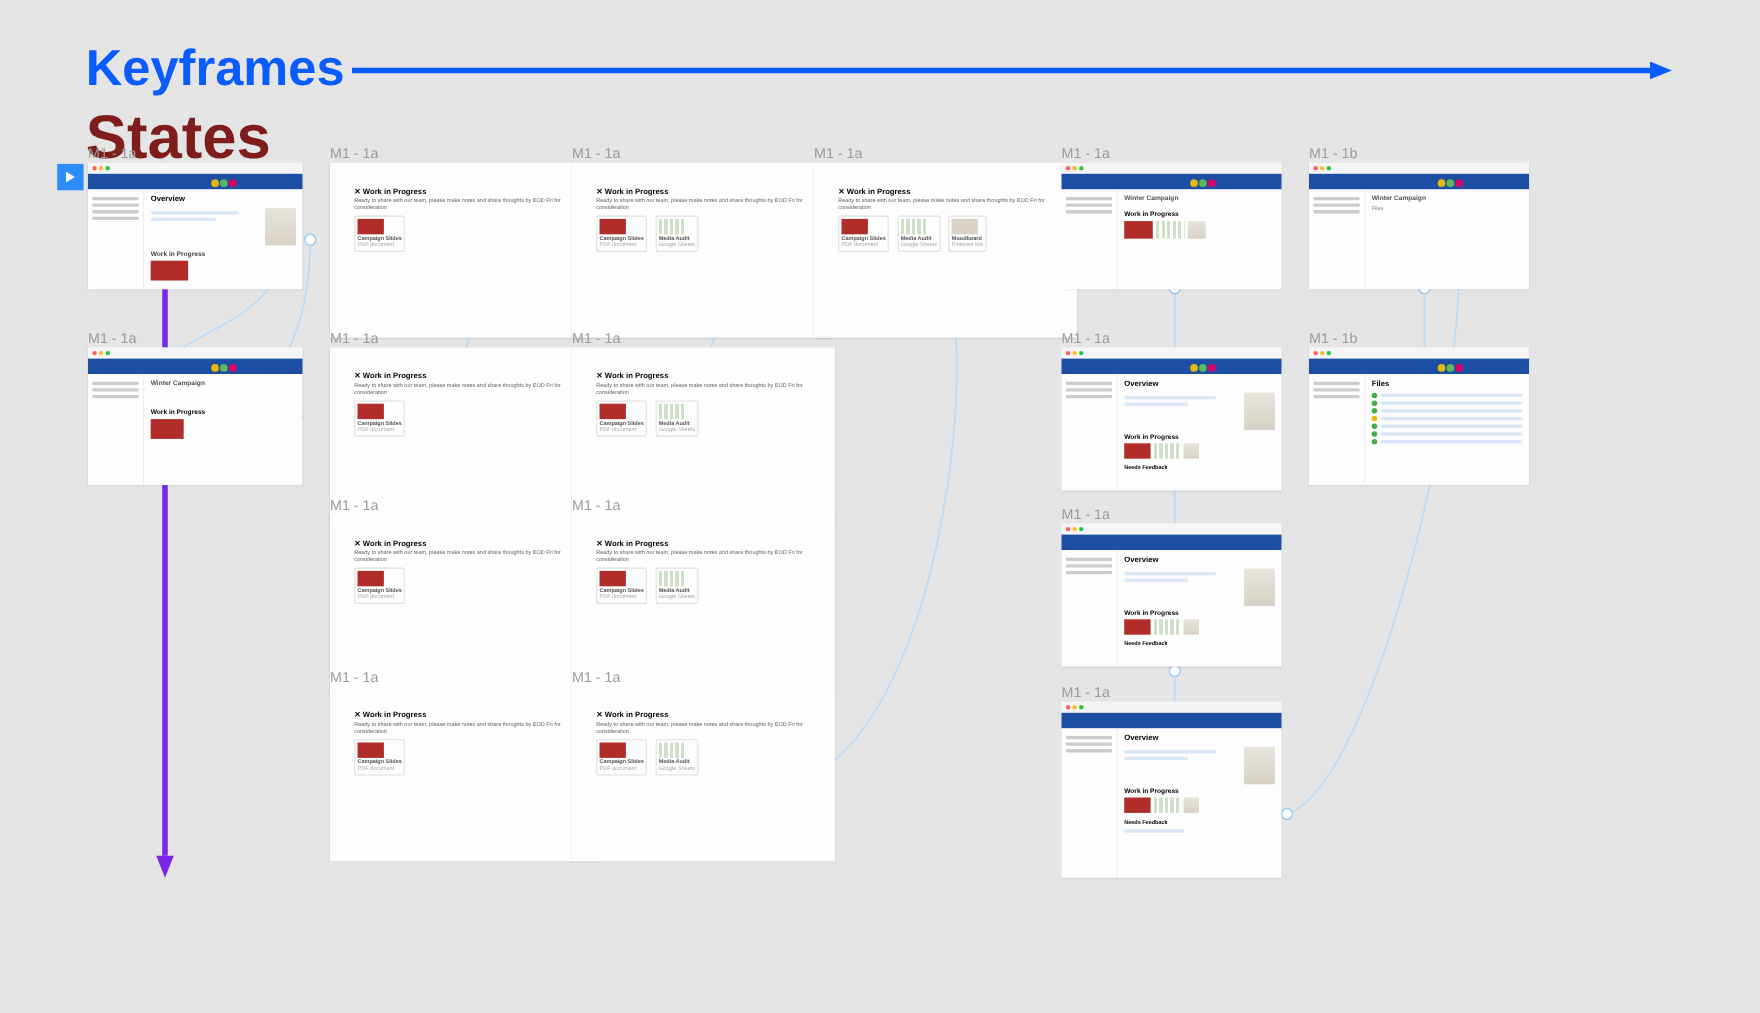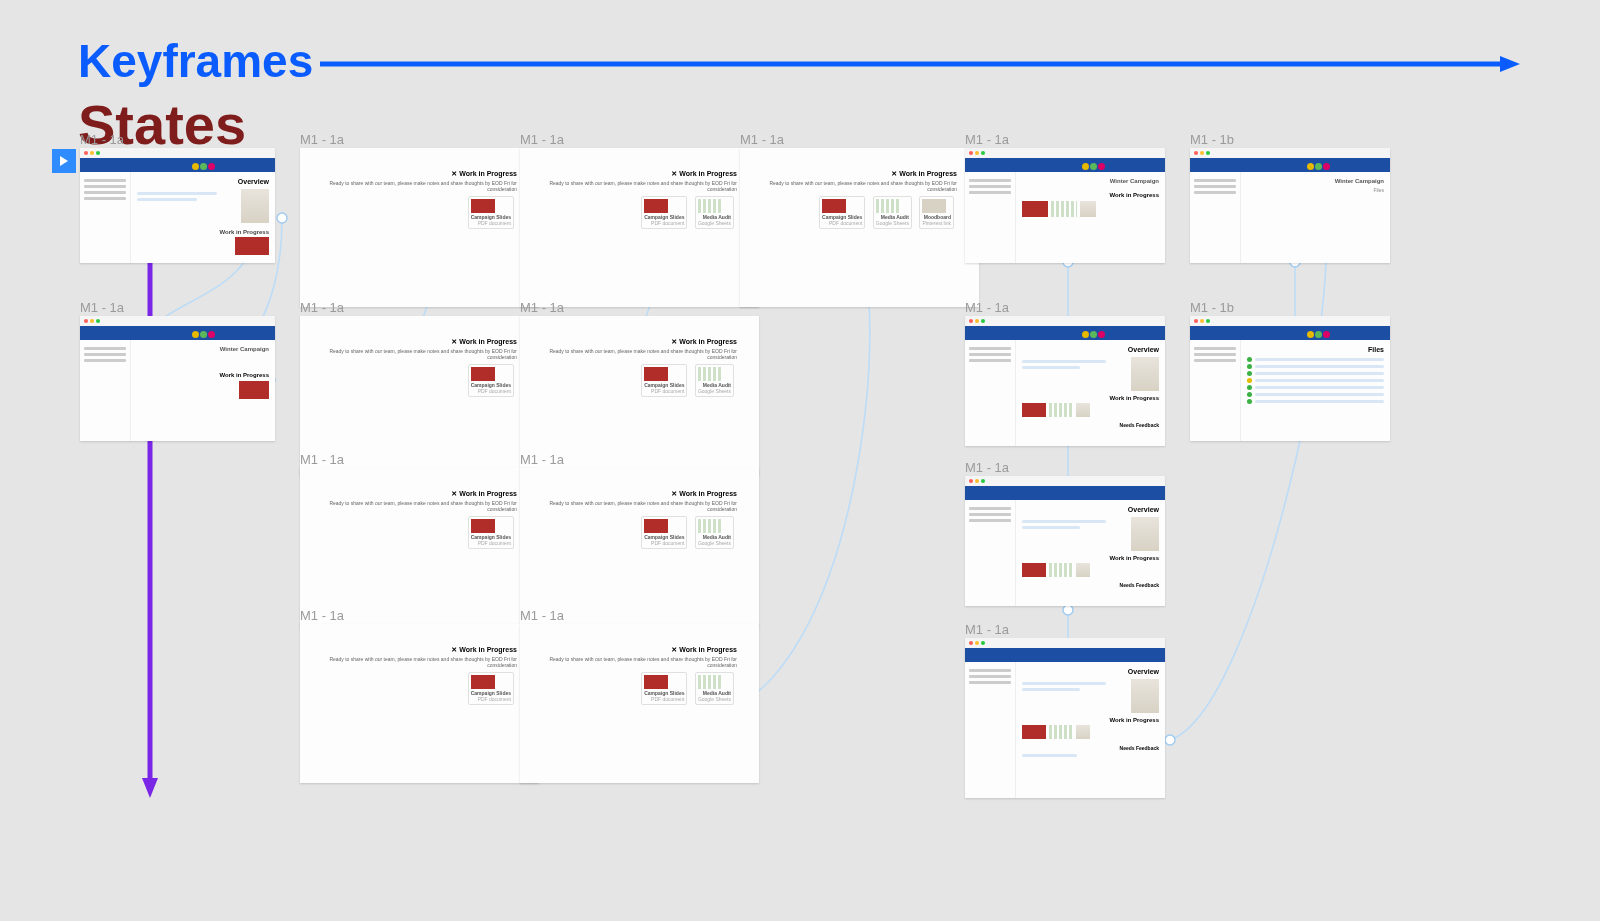--- a/index.html
+++ b/index.html
@@ -1,16 +1,16 @@
 <!DOCTYPE html>
 <html><head>
 <meta charset="utf-8">
 <style>
   html,body{margin:0;padding:0;width:1600px;height:921px;background:#e5e5e5;font-family:-apple-system,BlinkMacSystemFont,"Segoe UI",Helvetica,Arial,sans-serif;overflow:hidden;}
-  .canvas{position:relative;width:1600px;height:758px;text-align:right;}
+  .canvas{position:relative;width:1600px;height:758px;}
   .hdr-key{position:absolute;left:78px;top:34px;font-size:46px;font-weight:700;color:#0a5cff;}
   .hdr-state{position:absolute;left:78px;top:92px;font-size:56px;font-weight:700;color:#7f1d1d;}
   .play{position:absolute;left:52px;top:149px;width:24px;height:24px;background:#2f8cff;display:flex;align-items:center;justify-content:center;}
   .play svg{fill:#fff;}
   .frame-label{position:absolute;font-size:13px;color:#9b9b9b;}
   .frame{position:absolute;background:#fdfdfd;box-shadow:0 1px 2px rgba(0,0,0,0.15);}
   
   .skinA .topbar{height:10px;background:#f5f5f5;display:flex;align-items:center;gap:2px;padding-left:4px;}
   .skinA .topbar span{width:4px;height:4px;border-radius:50%;}
   .skinA .blue{height:14px;background:#1c4fa3;}

